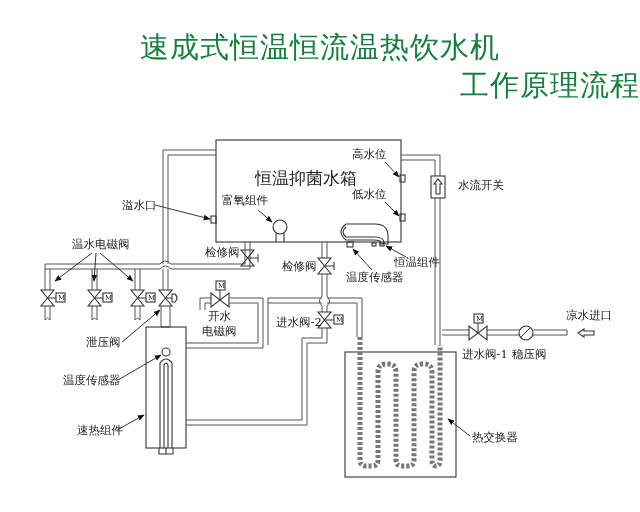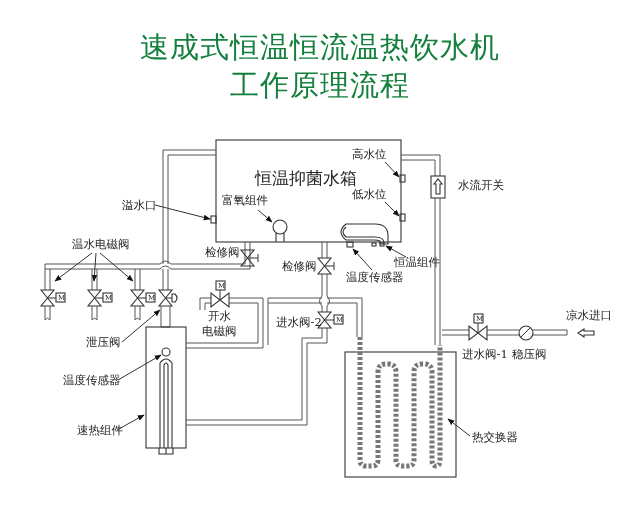--- a/index.html
+++ b/index.html
@@ -1,21 +1,21 @@
 <!DOCTYPE html>
 <html><head>
 <meta charset="utf-8">
 <style>
   html, body { margin: 0; padding: 0; background: #ffffff; }
   body { width: 640px; height: 512px; position: relative; overflow: hidden;
          font-family: "DejaVu Serif", "Liberation Serif", serif; }
   .title { position: absolute; left: 0; width: 640px; text-align: center;
            color: #15803d; font-size: 29px; letter-spacing: 1px; font-family: Liberation Mono, monospace; }
   #t1 { top: 28px; }
-  #t2 { top: 66px; }
+  #t2 { top: 66px; text-align: right; }
   svg { position: absolute; left: 0; top: 0; }
   svg text { font-family: "DejaVu Serif", "Liberation Serif", serif; fill: #222; }
   .p { fill: none; stroke: #555; stroke-width: 1; }
   .pk { fill: none; stroke: #333; stroke-width: 1.1; }
   .lbl { font-size: 11.5px; }
   .big { font-size: 17px; }
   .mk { font-size: 7px; }
 </style>
 </head>
 <body>

